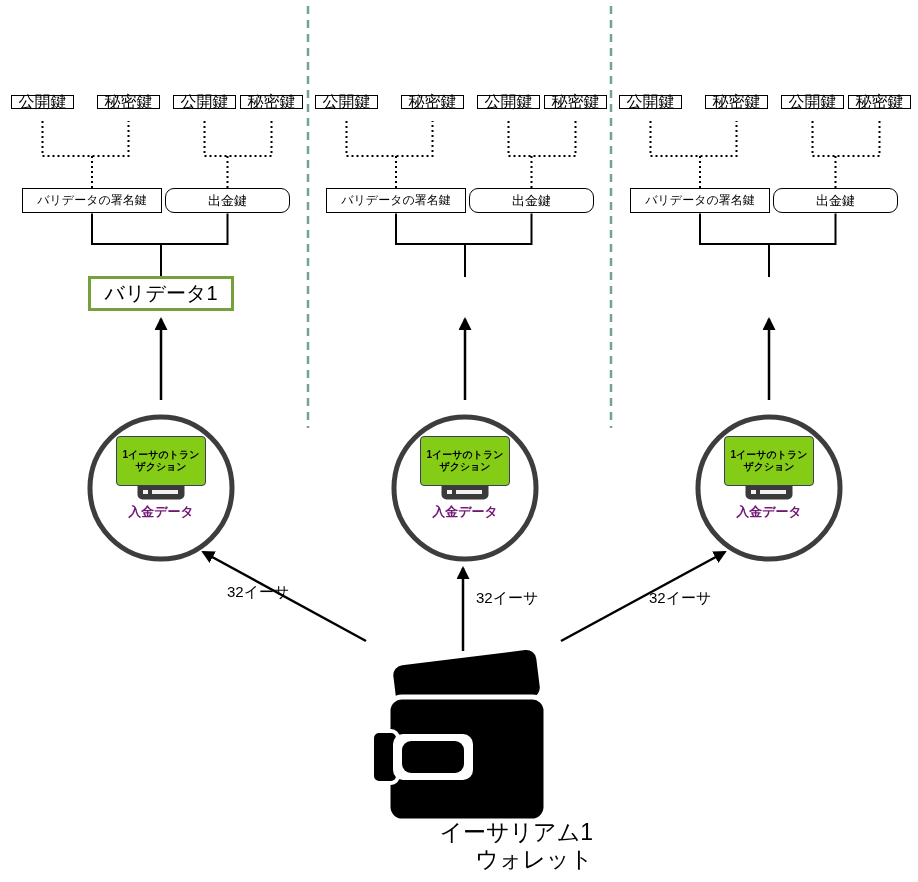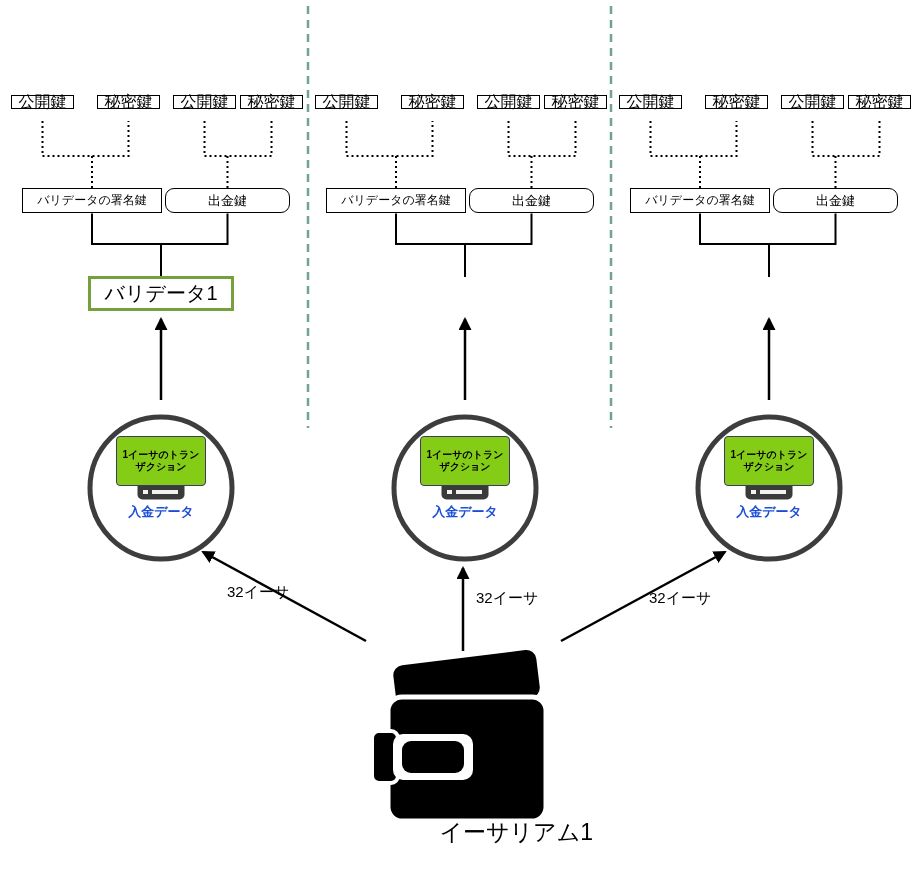--- a/index.html
+++ b/index.html
@@ -23,21 +23,21 @@
              border:3px solid #76a03c;box-sizing:border-box;display:flex;align-items:center;
              justify-content:center;font-size:20px;}
 
   .txlabel{position:absolute;top:400px;left:111px;width:90px;height:50px;background:#84cc16;
            border:1.5px solid #3b3b66;border-radius:4px;box-sizing:border-box;display:flex;
            flex-direction:column;align-items:center;justify-content:center;font-size:10px;
            font-weight:bold;line-height:1.25;z-index:2;text-align:center;margin-top:36px;}
 
   .server-icon{position:absolute;top:437px;left:131px;width:50px;height:64px;}
 
-  .deposit{position:absolute;top:503px;left:56px;width:200px;text-align:center;color:#1d4ed8;
+  .deposit{position:absolute;top:503px;left:56px;width:200px;text-align:center;color:#701a75;
            font-weight:bold;font-size:13px;font-family:Liberation Serif, serif;}
 
   .amount{position:absolute;font-size:15px;white-space:nowrap;margin-left:12px;}
   .c1 .amount{left:210px;top:583px}
   .c2 .amount{left:155px;top:589px}
   .c3 .amount{left:24px;top:589px}
 
   .wallet-label{position:absolute;left:333px;top:819px;width:260px;text-align:right;
                 font-size:23px;line-height:1.18;z-index:1;}
 
@@ -188,15 +188,16 @@
         <rect x="7" y="53" width="5" height="4"></rect>
           <rect x="16" y="53" width="26" height="4"></rect>
       </g>
     </svg>
     <div class="deposit">入金データ</div>
     <div class="amount">32イーサ</div>
   </div>
 
   <div class="wallet-label">
     <div>イーサリアム1</div>
+    <div>ウォレット</div>
   </div>
 
 </div>
 
 </body></html>

